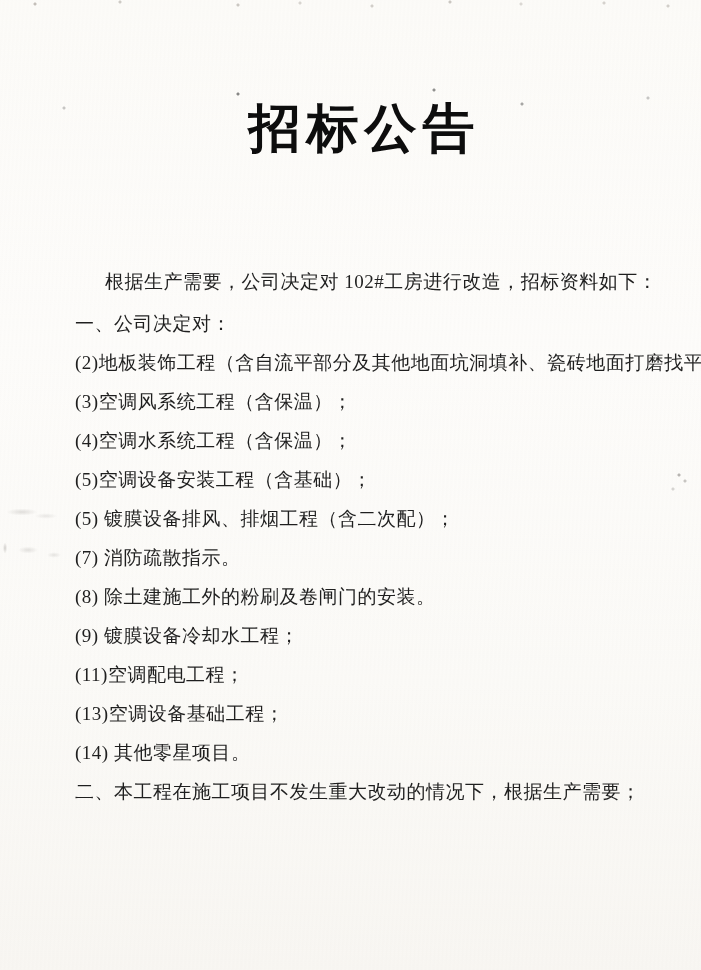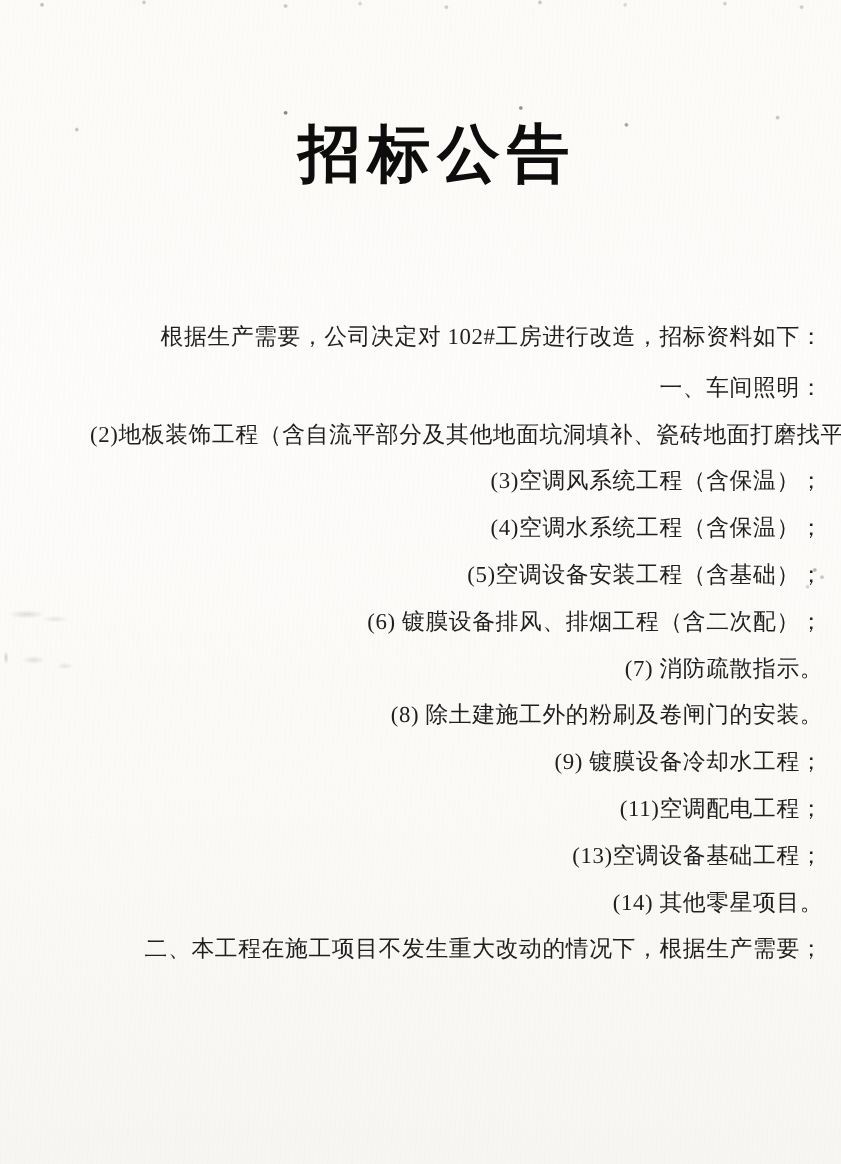--- a/index.html
+++ b/index.html
@@ -71,22 +71,21 @@
     font-size: 52px;
     font-weight: bold;
     letter-spacing: 6px;
     color: #0d0d0d;
     white-space: nowrap;
   }
   .content {
     position: absolute;
     left: 75px;
     top: 272px;
-    right: 15px;
-    text-align: right;
+    right: 33px;
   }
   .content p {
     margin: 0 0 19px 0;
     font-size: 19px;
     line-height: 20px;
     letter-spacing: 0.5px;
     white-space: nowrap;
     color: #1f1f1f;
   }
   .intro {
@@ -100,26 +99,26 @@
 <div class="page">
   <div class="speck-band"></div>
   <div class="dust-a"></div>
   <div class="smudge-left"></div>
   <div class="smudge-right"></div>
 
   <h1 class="title">招标公告</h1>
 
   <div class="content">
     <p class="intro">根据生产需要，公司决定对 102#工房进行改造，招标资料如下：</p>
-    <p>一、车间照明：</p>
+    <p>一、公司决定对：</p>
     <p>(2)地板装饰工程（含自流平部分及其他地面坑洞填补、瓷砖地面打磨找平）；</p>
     <p>(3)空调风系统工程（含保温）；</p>
     <p>(4)空调水系统工程（含保温）；</p>
     <p>(5)空调设备安装工程（含基础）；</p>
-    <p>(6) 镀膜设备排风、排烟工程（含二次配）；</p>
+    <p>(5) 镀膜设备排风、排烟工程（含二次配）；</p>
     <p>(7) 消防疏散指示。</p>
     <p>(8) 除土建施工外的粉刷及卷闸门的安装。</p>
     <p>(9) 镀膜设备冷却水工程；</p>
     <p>(11)空调配电工程；</p>
     <p>(13)空调设备基础工程；</p>
     <p>(14) 其他零星项目。</p>
     <p>二、本工程在施工项目不发生重大改动的情况下，根据生产需要；</p>
   </div>
 </div>
 

